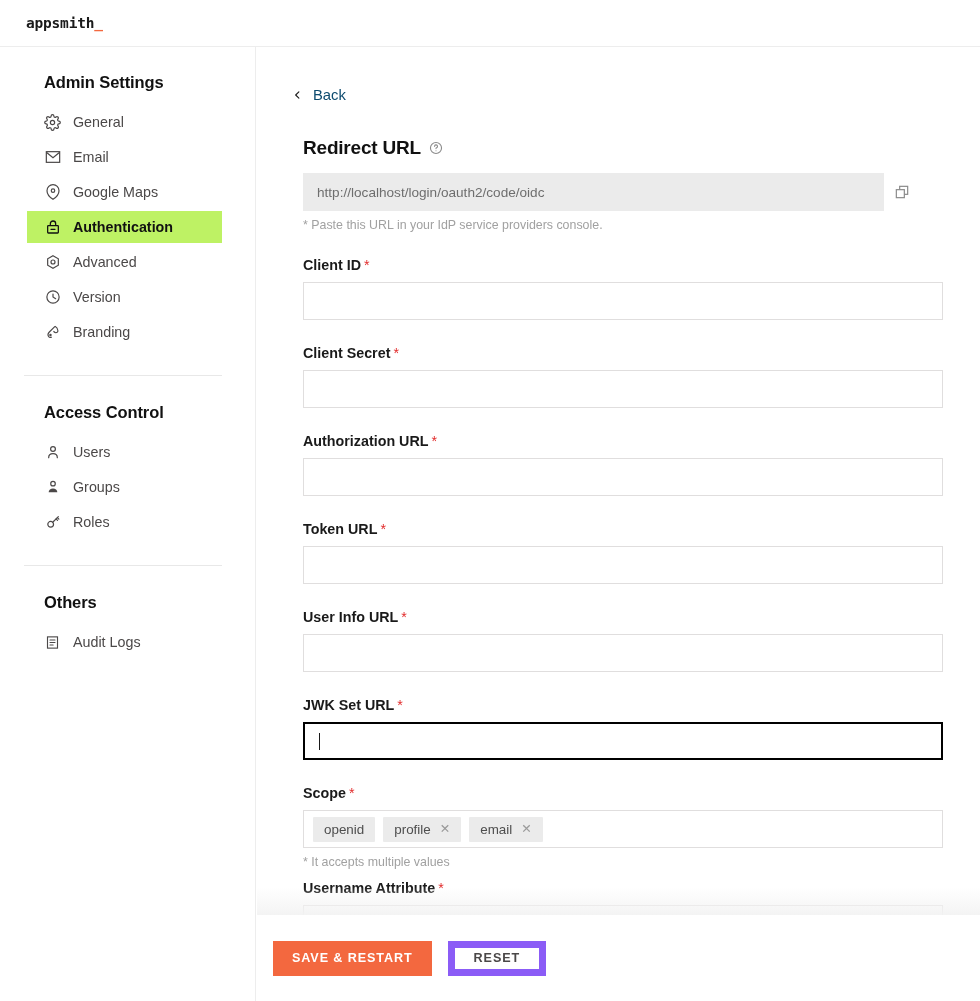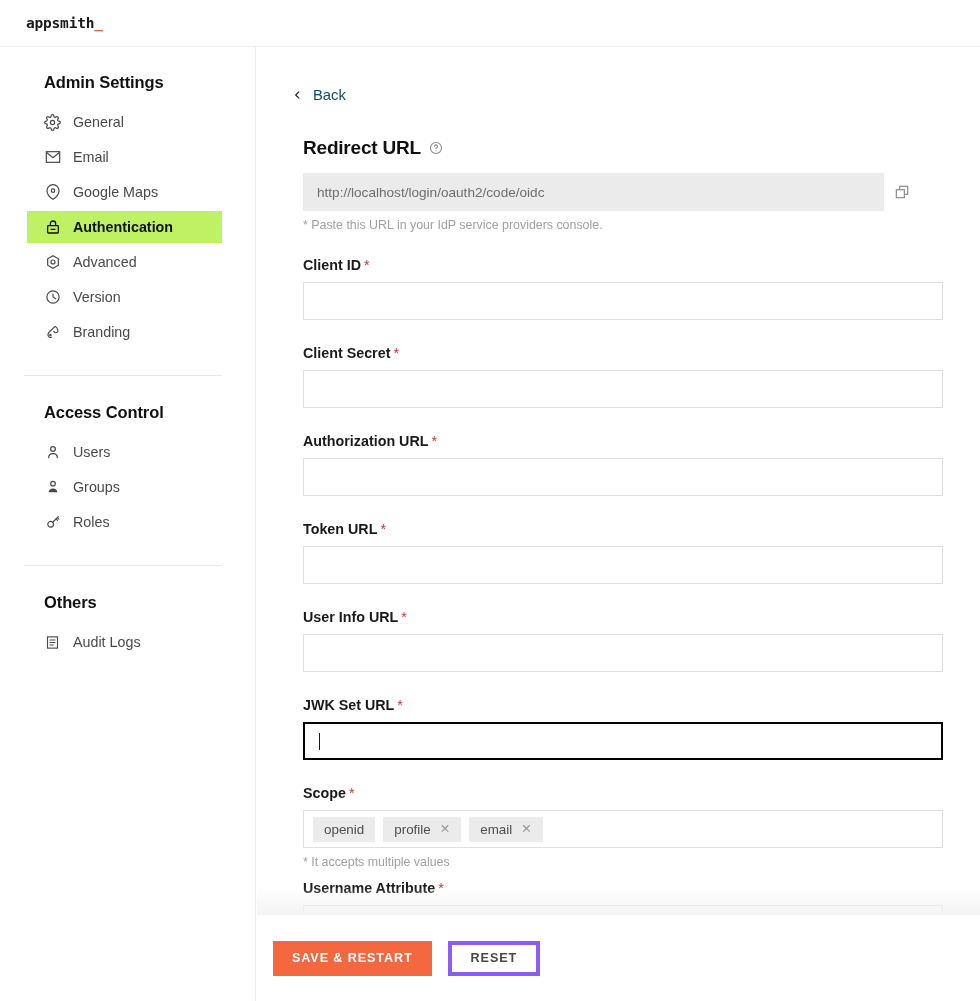--- a/index.html
+++ b/index.html
@@ -226,21 +226,21 @@
     font-family: "Liberation Sans", sans-serif;
   }
   .btn-primary {
     background: #f3683f;
     color: #ffffff;
     padding: 0 19px;
   }
   .btn-secondary {
     background: #ffffff;
     color: #4b4848;
-    border: 4px solid #8b5cf6;
+    border: 7px solid #8b5cf6;
     padding: 0 19px;
   }
 </style>
 </head>
 <body>
 
 <div id="app">
 
   <div class="topbar">
     <div class="logo">

